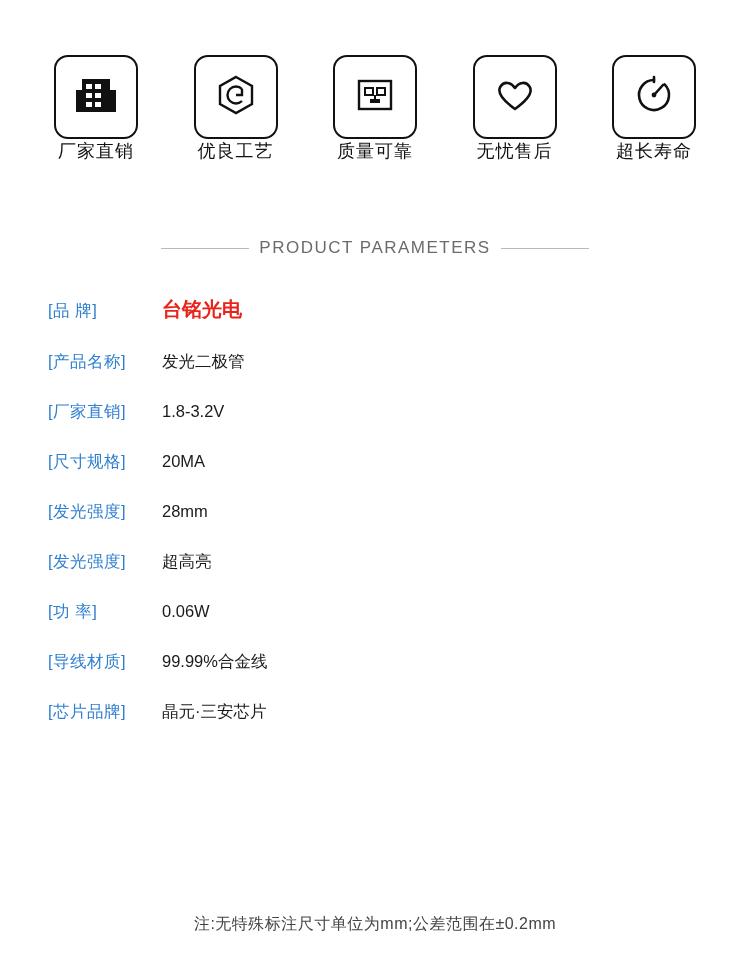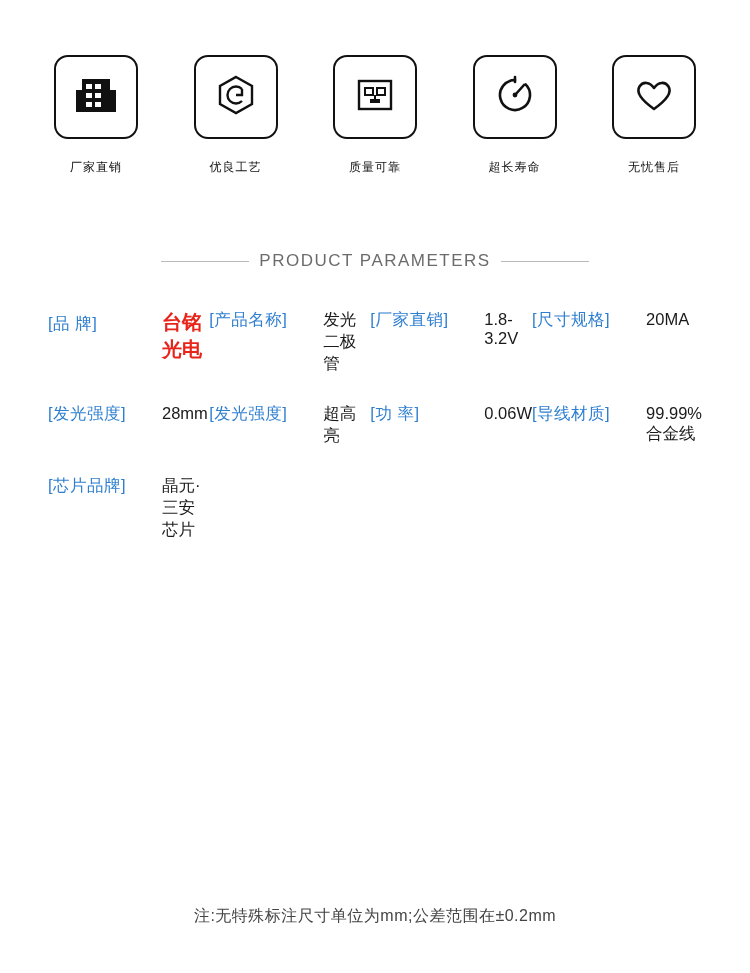--- a/index.html
+++ b/index.html
@@ -33,22 +33,21 @@
     width: 84px;
     height: 84px;
     border: 2px solid #111;
     border-radius: 14px;
     display: flex;
     align-items: center;
     justify-content: center;
     box-sizing: border-box;
   }
   .feature-label {
-    margin-top: 20px;
-    font-size: 12px;
+    font-size: 18px;
     letter-spacing: 1px;
     color: #111;
     white-space: nowrap;
     font-family: Liberation Mono, monospace;
   }
 
   
   .title-wrap {
     margin-top: 75px;
     text-align: center;
@@ -77,21 +76,21 @@
     color: #6b6b6b;
     letter-spacing: 1.5px;
     white-space: nowrap;
   }
 
   
   .params {
     margin: 38px auto 0 auto;
     width: 654px;
     display: grid;
-    grid-template-columns: 1fr 1fr 1fr 1fr;
+    grid-template-columns: 1fr;
     row-gap: 28px;
   }
   .param {
     display: flex;
     align-items: baseline;
   }
   .param-key {
     color: #2f7fd0;
     font-size: 16.5px;
     width: 108px;
@@ -112,21 +111,21 @@
   
   .drawing {
     position: relative;
     margin-top: 34px;
     height: 200px;
   }
 
   
   .note {
     position: absolute;
-    bottom: 46px;
+    bottom: 38px;
     width: 100%;
     text-align: center;
     font-size: 16px;
     color: #444;
     letter-spacing: 0.5px;
   }
 </style>
 </head>
 <body>
 
@@ -176,39 +175,39 @@
         </svg>
       </span>
     </div>
     <div class="feature-label">质量可靠</div>
   </div>
 
   <div class="feature">
     <div class="feature-box">
       <span>
         <svg width="46" height="46" viewBox="0 0 46 46">
+          <path d="M23 37 C9 27 5 20 8.5 14.5 C12 9 19 10 23 16 C27 10 34 9 37.5 14.5 C41 20 37 27 23 37 Z" fill="none" stroke="#111" stroke-width="2.6" stroke-linejoin="round"></path>
+        </svg>
+      </span>
+    </div>
+    <div class="feature-label">无忧售后</div>
+  </div>
+
+  <div class="feature">
+    <div class="feature-box">
+      <span>
+        <svg width="46" height="46" viewBox="0 0 46 46">
           <path d="M23 8 a15 15 0 1 0 10.6 4.4" fill="none" stroke="#111" stroke-width="2.6" stroke-linecap="round"></path>
           <line x1="23" y1="23" x2="32" y2="13" stroke="#111" stroke-width="2.6" stroke-linecap="round"></line>
           <circle cx="23" cy="23" r="2.4" fill="#111"></circle>
           <line x1="23" y1="5" x2="23" y2="10" stroke="#111" stroke-width="2.6" stroke-linecap="round"></line>
         </svg>
       </span>
     </div>
     <div class="feature-label">超长寿命</div>
-  </div>
-
-  <div class="feature">
-    <div class="feature-box">
-      <span>
-        <svg width="46" height="46" viewBox="0 0 46 46">
-          <path d="M23 37 C9 27 5 20 8.5 14.5 C12 9 19 10 23 16 C27 10 34 9 37.5 14.5 C41 20 37 27 23 37 Z" fill="none" stroke="#111" stroke-width="2.6" stroke-linejoin="round"></path>
-        </svg>
-      </span>
-    </div>
-    <div class="feature-label">无忧售后</div>
   </div>
 
 </div>
 
 <div class="title-wrap">
   <div class="title-sub">
     <span class="line"></span>
     <span class="title-en">PRODUCT PARAMETERS</span>
     <span class="line"></span>
   </div>

